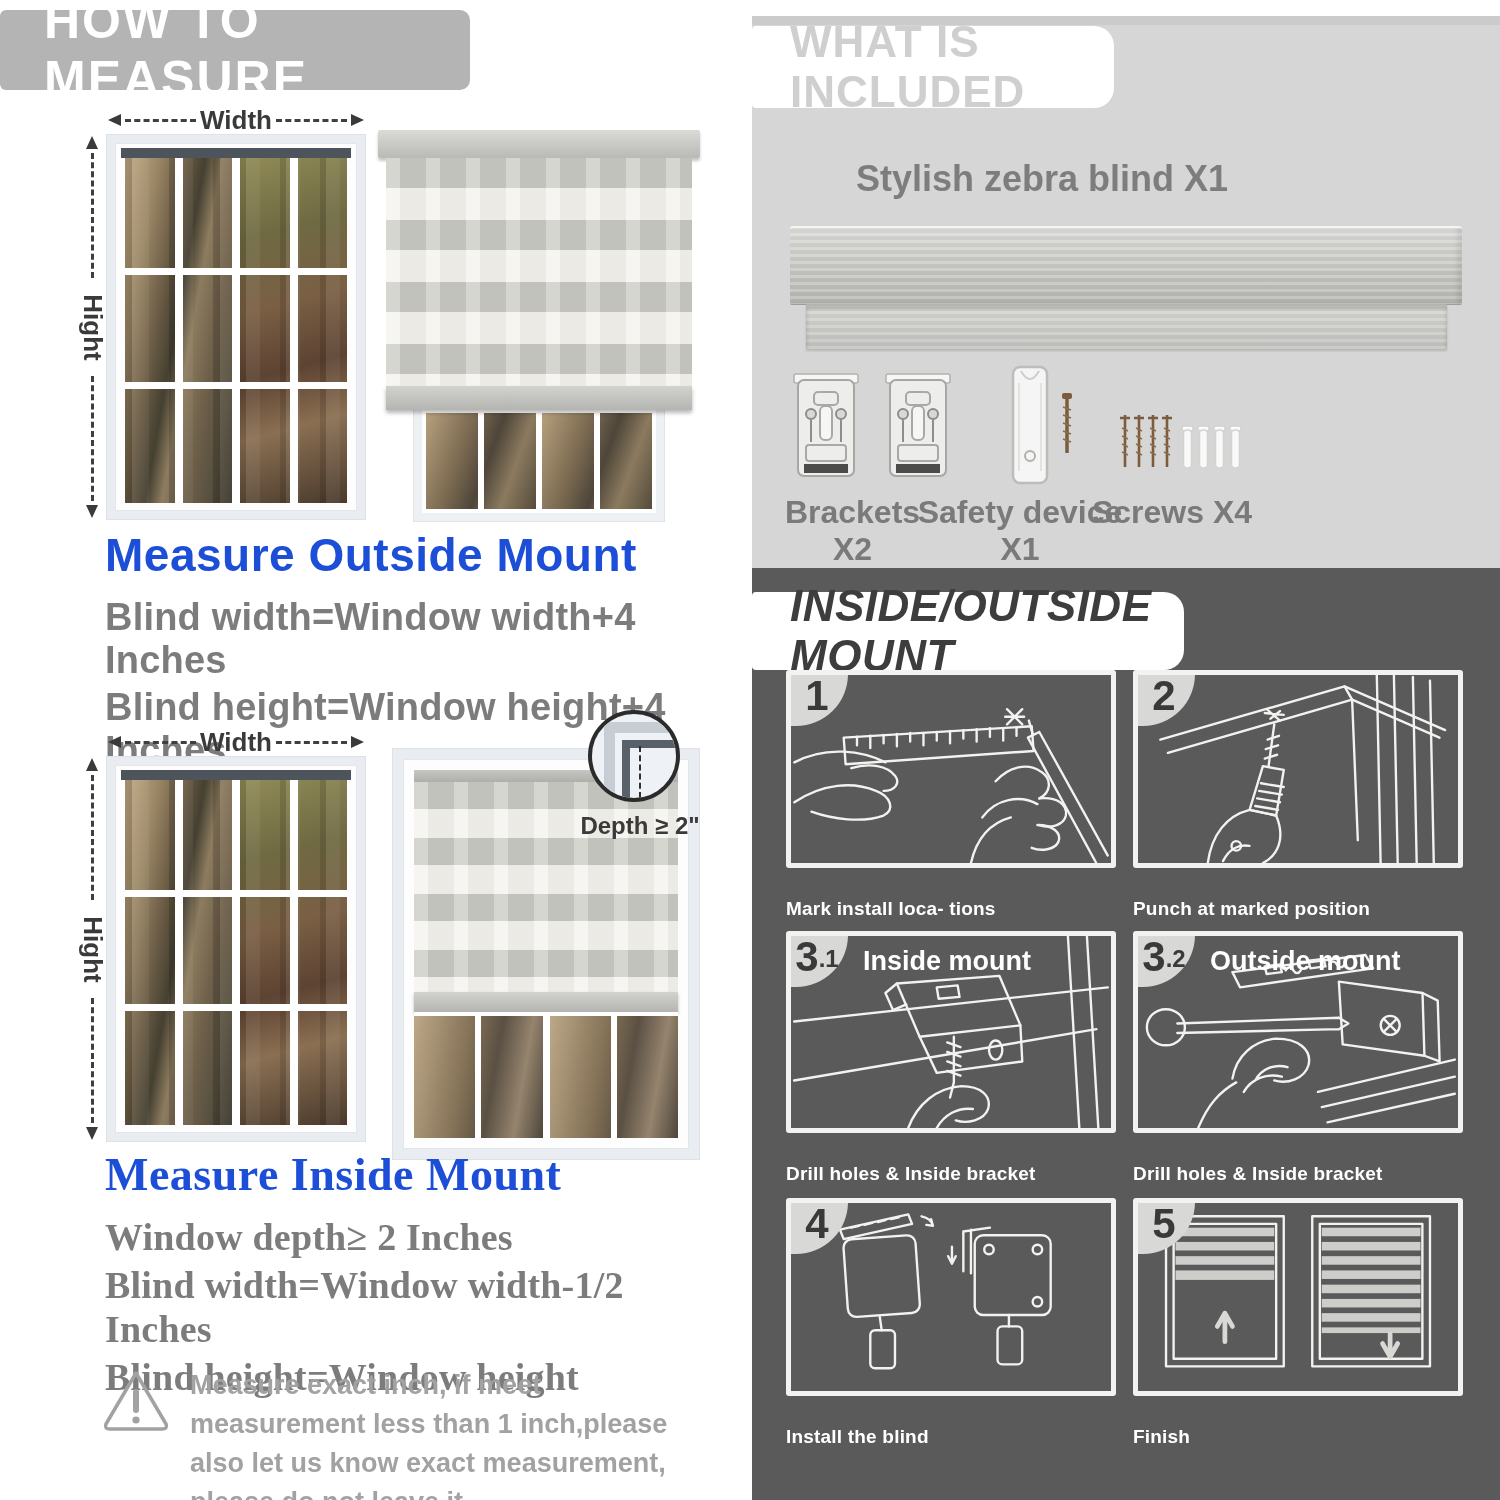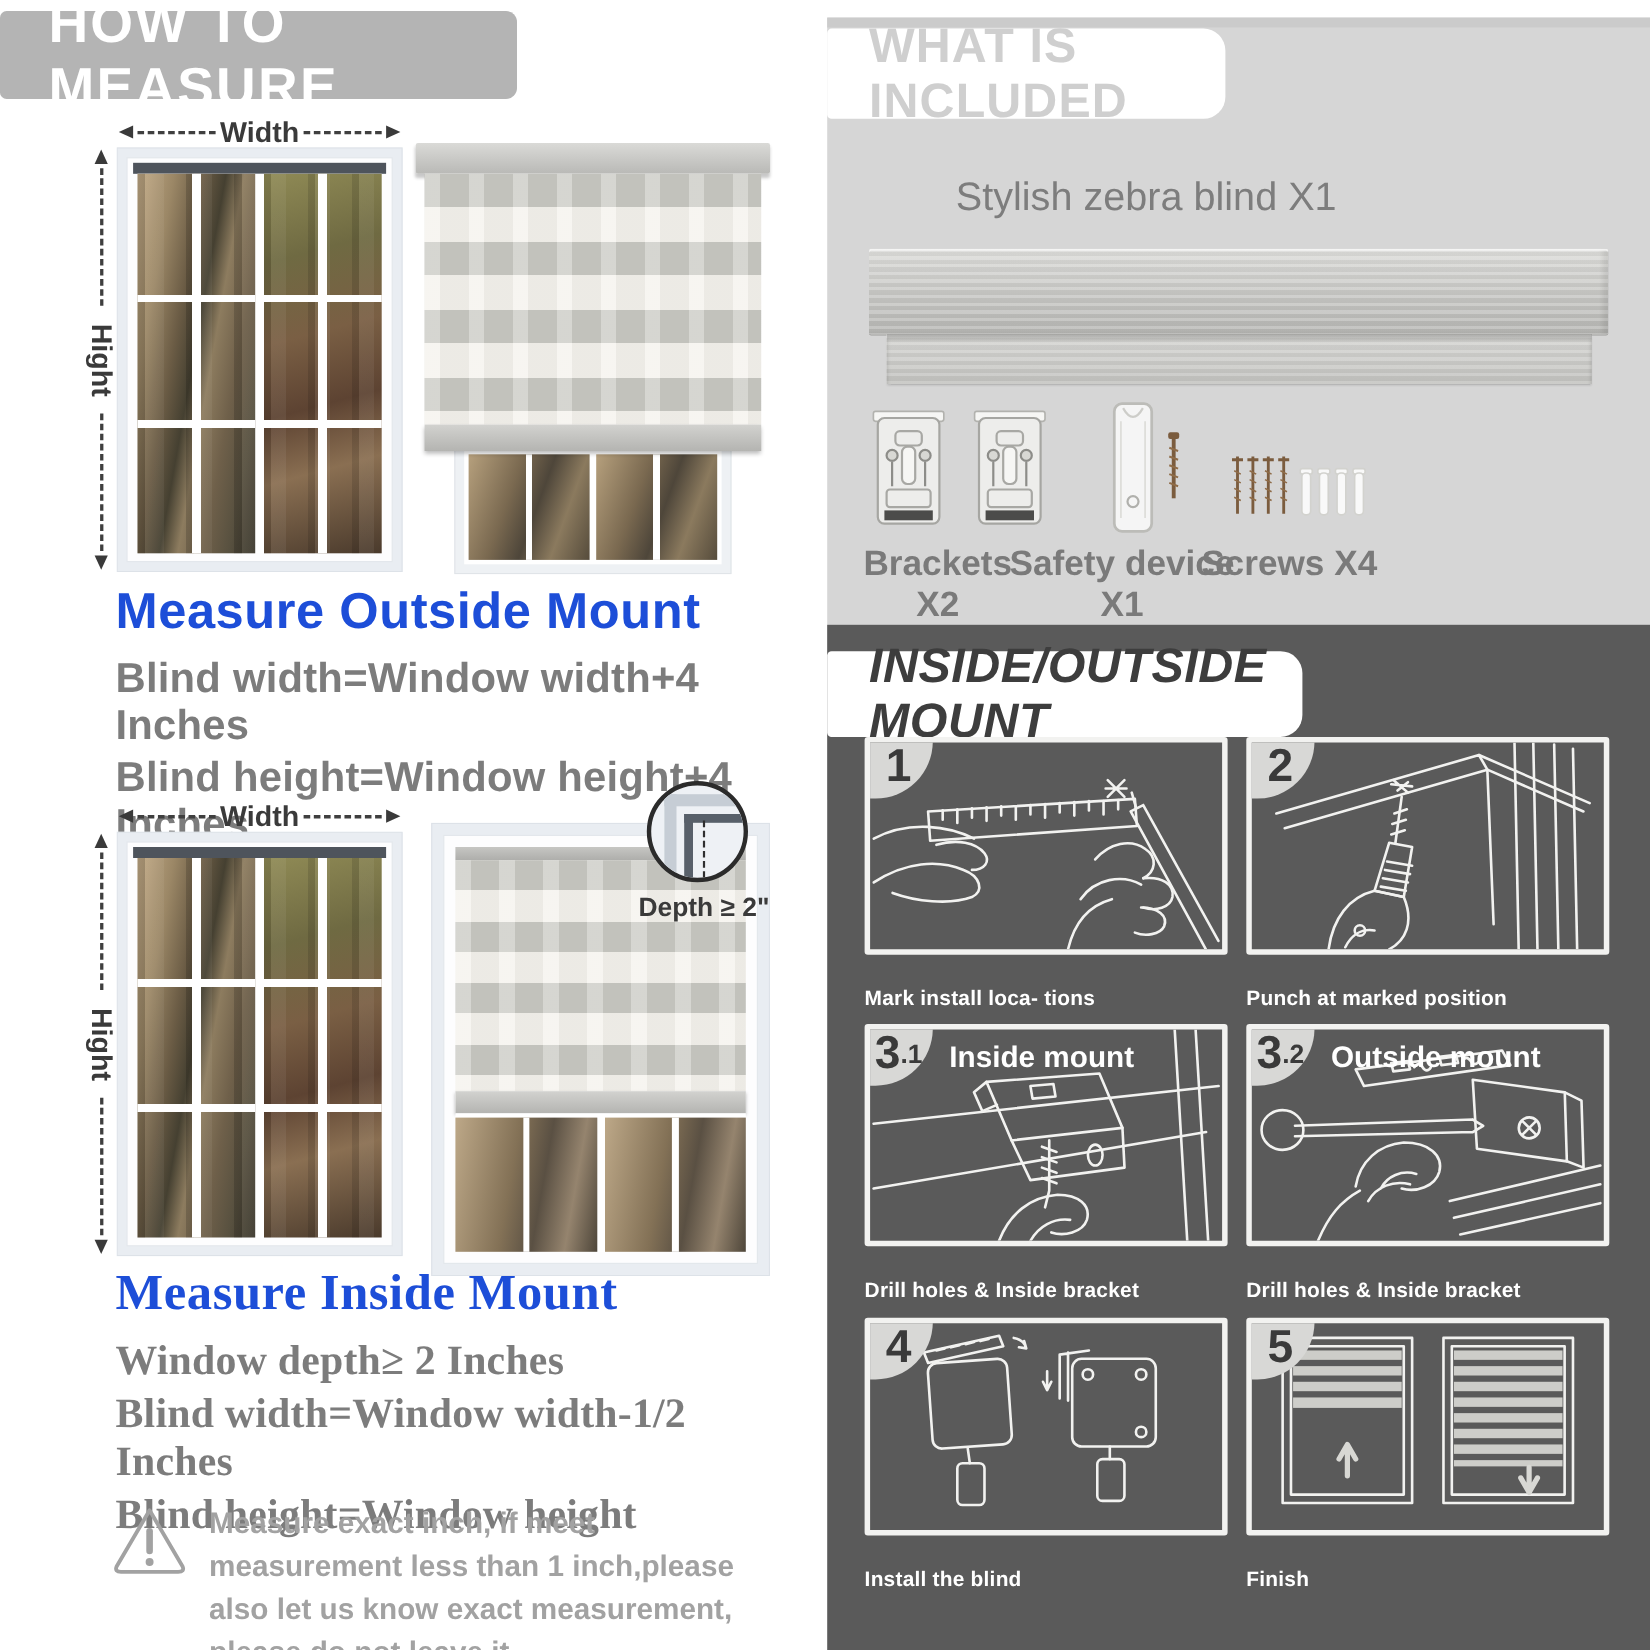--- a/index.html
+++ b/index.html
@@ -99,21 +99,21 @@
   .warn { position:absolute; left:100px; top:1366px; width:580px; display:flex; gap:18px; align-items:flex-start; }
   .warn p { font-size:27px; font-weight:bold; color:#a2a2a2; line-height:39px; flex:1; }
 
   
   .panel-top { position:absolute; left:752px; top:0; width:748px; height:711px; background:#d6d6d6;margin-top:16px; }
   .pt-strip { position:absolute; left:0; top:0; width:100%; height:9px; background:#cbcbcb; }
   .inc-header { position:absolute; left:0; top:10px; width:362px; height:82px; background:#fff;
     border-radius:4px 20px 20px 4px; display:flex; align-items:center; padding-left:38px; }
   .inc-header span { color:#cfcfcf; font-size:44px; font-weight:bold; letter-spacing:1px; }
   .blind-label { position:absolute; left:20px; top:142px; width:540px; text-align:center;
-    font-size:36px; font-weight:normal; color:#7d7d7d; }
+    font-size:36px; font-weight:bold; color:#7d7d7d; }
   .bar1 { position:absolute; left:38px; top:210px; width:672px; height:78px; border-radius:2px;
     background: repeating-linear-gradient(180deg, rgba(255,255,255,.18) 0 3px, rgba(0,0,0,.03) 3px 7px),
                 linear-gradient(180deg,#dcdcd9,#c6c6c3 55%,#b6b6b3);
     box-shadow: inset 0 2px 0 rgba(255,255,255,.7), inset -5px 0 4px rgba(0,0,0,.08), 0 1px 0 #9c9c99; }
   .bar2 { position:absolute; left:54px; top:288px; width:641px; height:45px;
     background: repeating-linear-gradient(180deg, rgba(255,255,255,.15) 0 3px, rgba(0,0,0,.03) 3px 7px),
                 linear-gradient(180deg,#d6d6d3,#c2c2bf);
     box-shadow: inset 0 4px 4px rgba(0,0,0,.2), 0 2px 2px rgba(0,0,0,.15); }
   .item-svg { position:absolute; }
   .item-label { position:absolute; top:478px; font-size:32px; font-weight:bold; color:#7a7a7a; text-align:center; }

